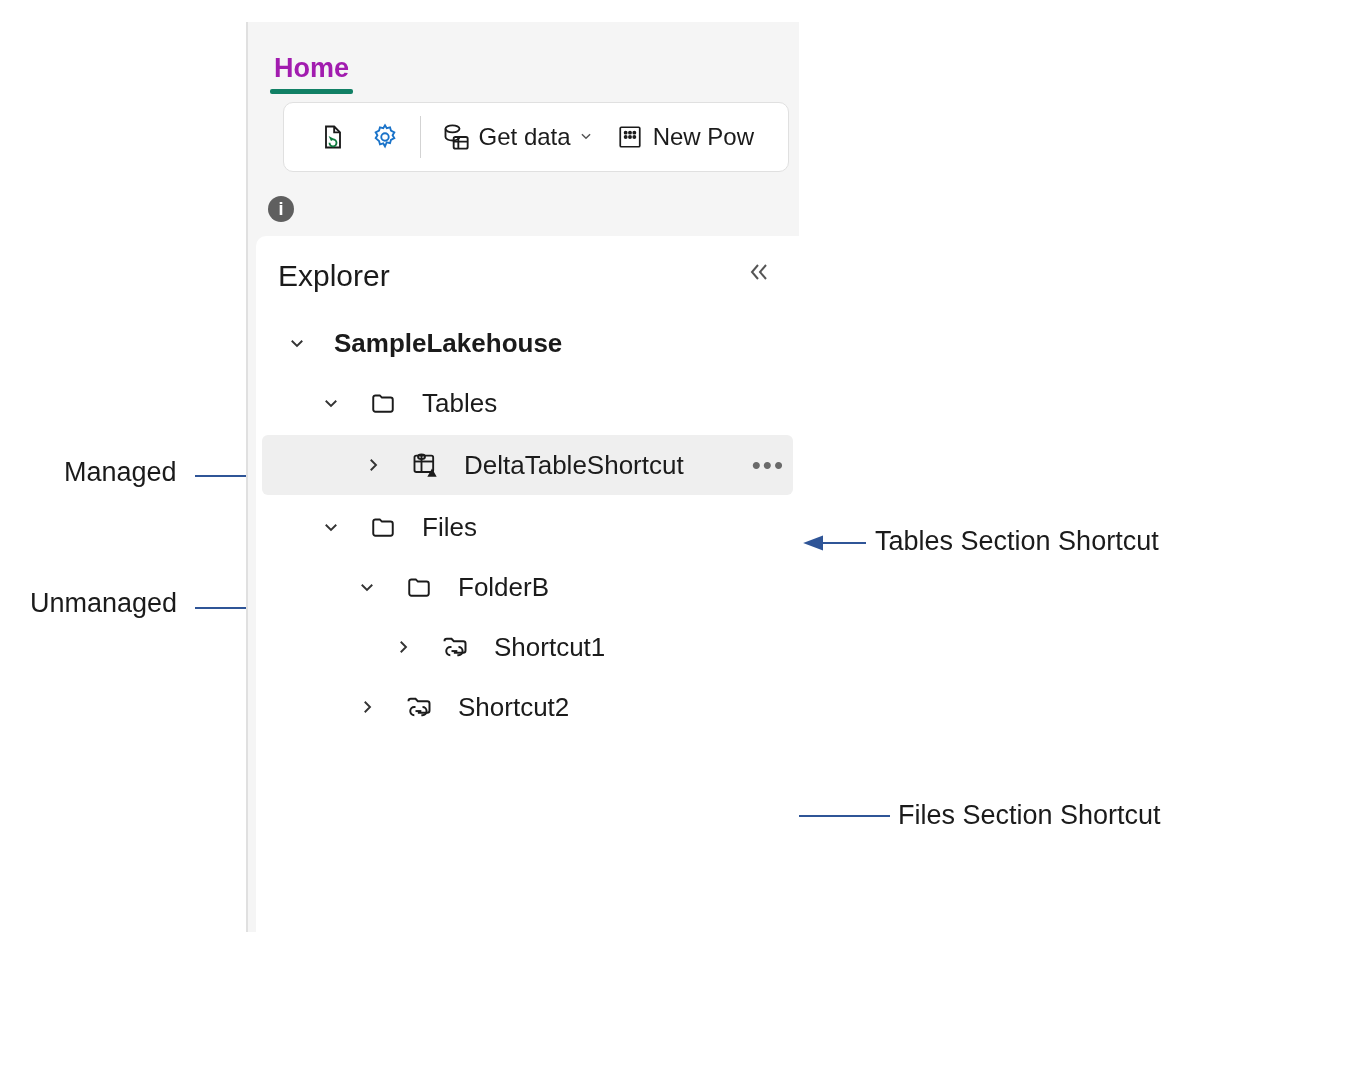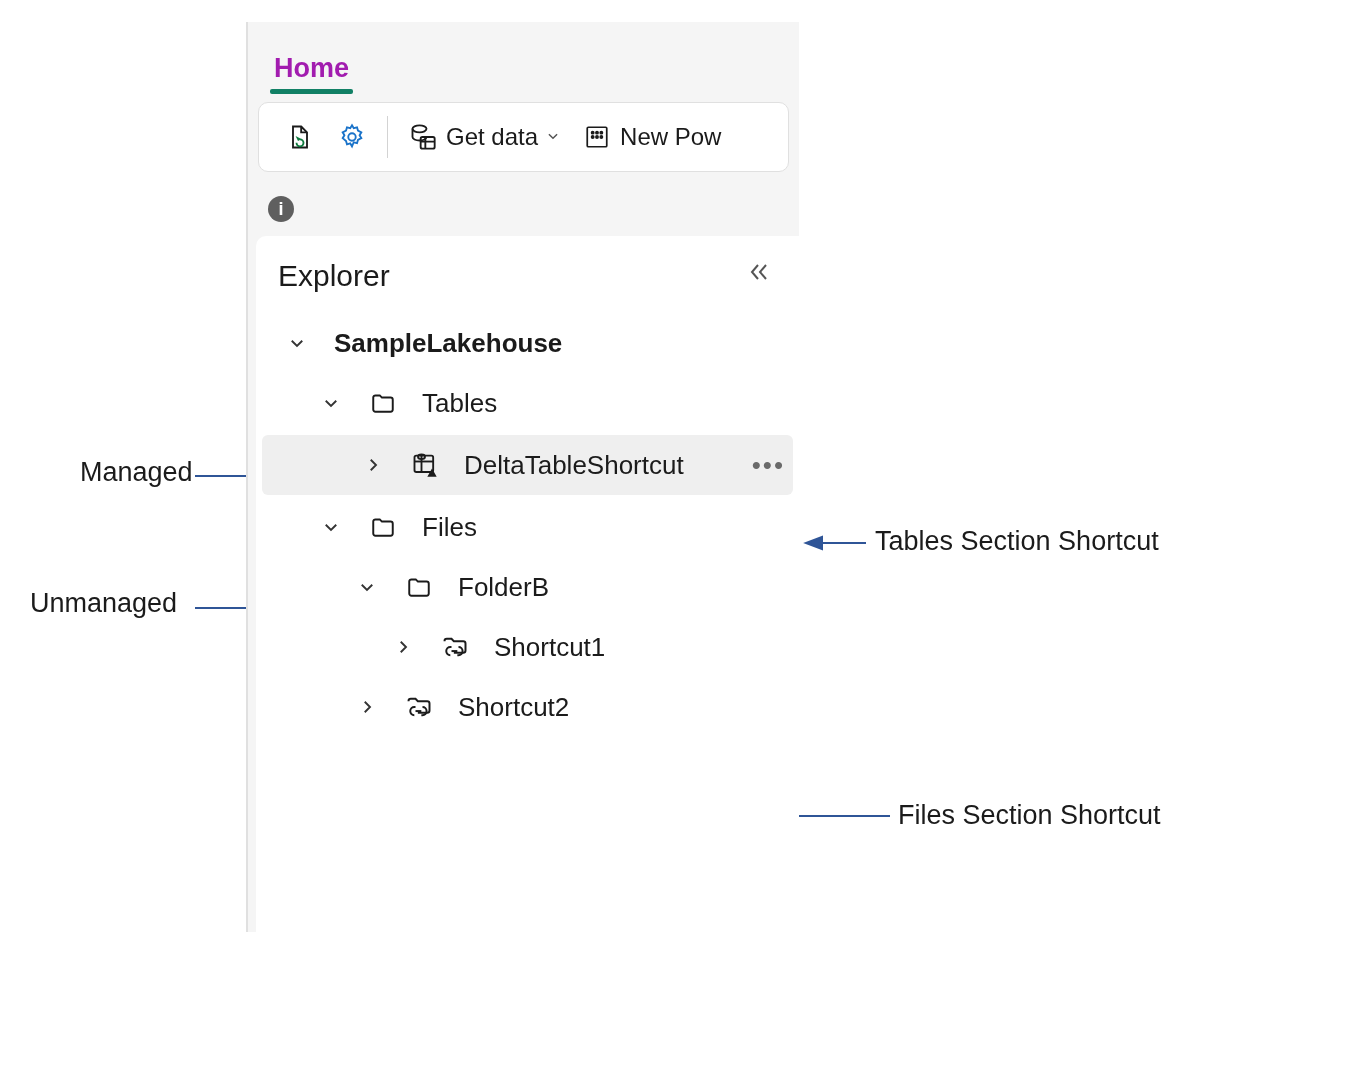--- a/index.html
+++ b/index.html
@@ -75,24 +75,25 @@
     background: #f5f5f5;
     padding: 8px 10px 12px 10px;
   }
   .toolbar {
     background: #ffffff;
     border: 1px solid #e0e0e0;
     border-radius: 10px;
     height: 68px;
     display: flex;
     align-items: center;
-    padding: 0 20px;
+    padding: 0 28px;
     gap: 10px;
     overflow: hidden;
     white-space: nowrap;
+    margin-left: 25px;
   }
   .toolbar-divider {
     width: 1px;
     height: 42px;
     background: #d3d3d3;
     margin: 0 4px;
   }
   .toolbar-btn {
     display: inline-flex;
     align-items: center;
@@ -212,21 +213,21 @@
   
   .ind-0 { padding-left: 28px; }
   .ind-1 { padding-left: 62px; }
   .ind-2 { padding-left: 98px; }
   .ind-3 { padding-left: 134px; }
 
 </style>
 </head>
 <body>
 
-<div class="annot-label" style="left:80px; top:457px;text-align:center;">Managed</div>
+<div class="annot-label" style="left:64px; top:457px;text-align:center;">Managed</div>
 
 <div class="annot-label" style="left:30px; top:588px;">Unmanaged</div>
 
 <div class="annot-label" style="left:875px; top:526px;">Tables Section Shortcut</div>
 
 <div class="annot-label" style="left:898px; top:800px;">Files Section Shortcut</div>
 
 <svg class="arrow-svg" style="left:195px; top:466px;" width="80" height="20">
   <line x1="0" y1="10" x2="64" y2="10"></line>
   <polygon points="64,4 80,10 64,16"></polygon>

